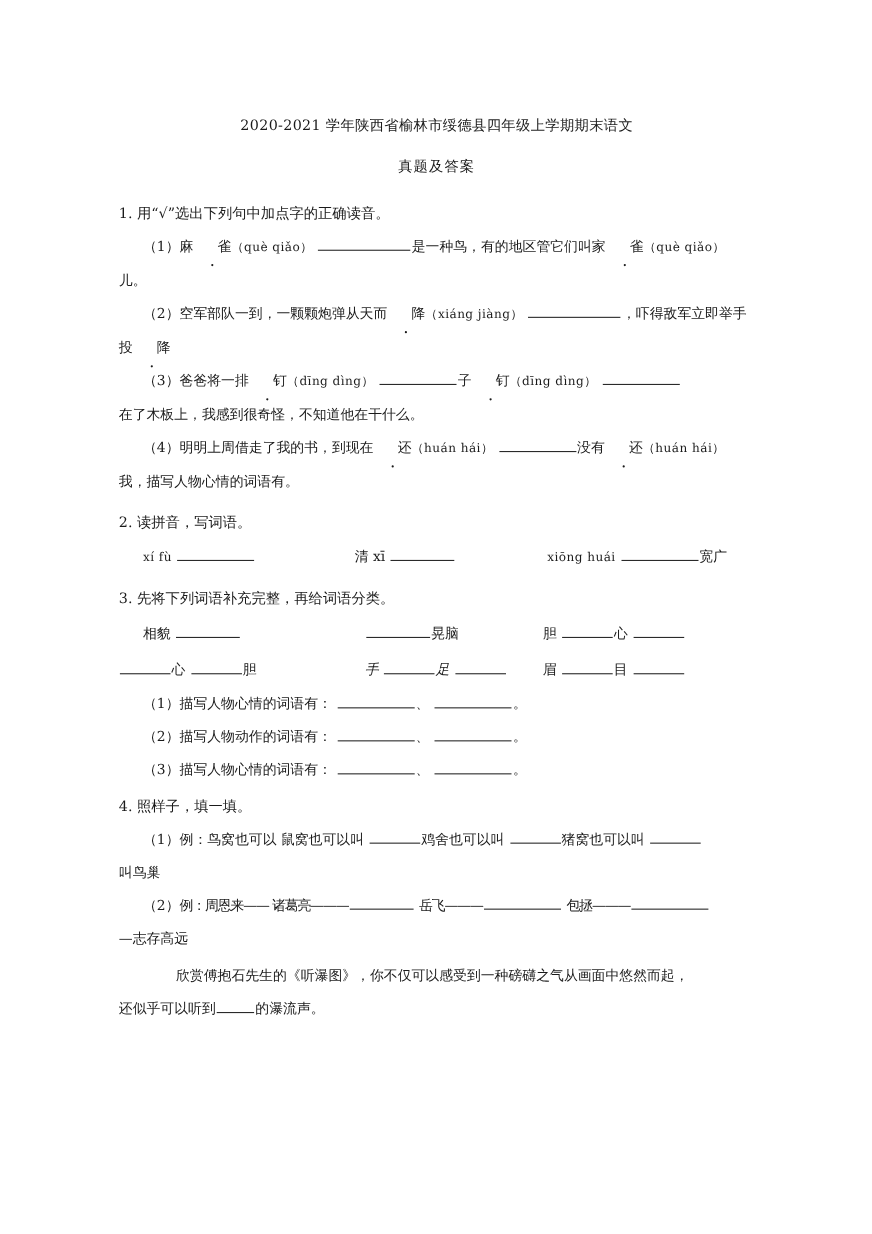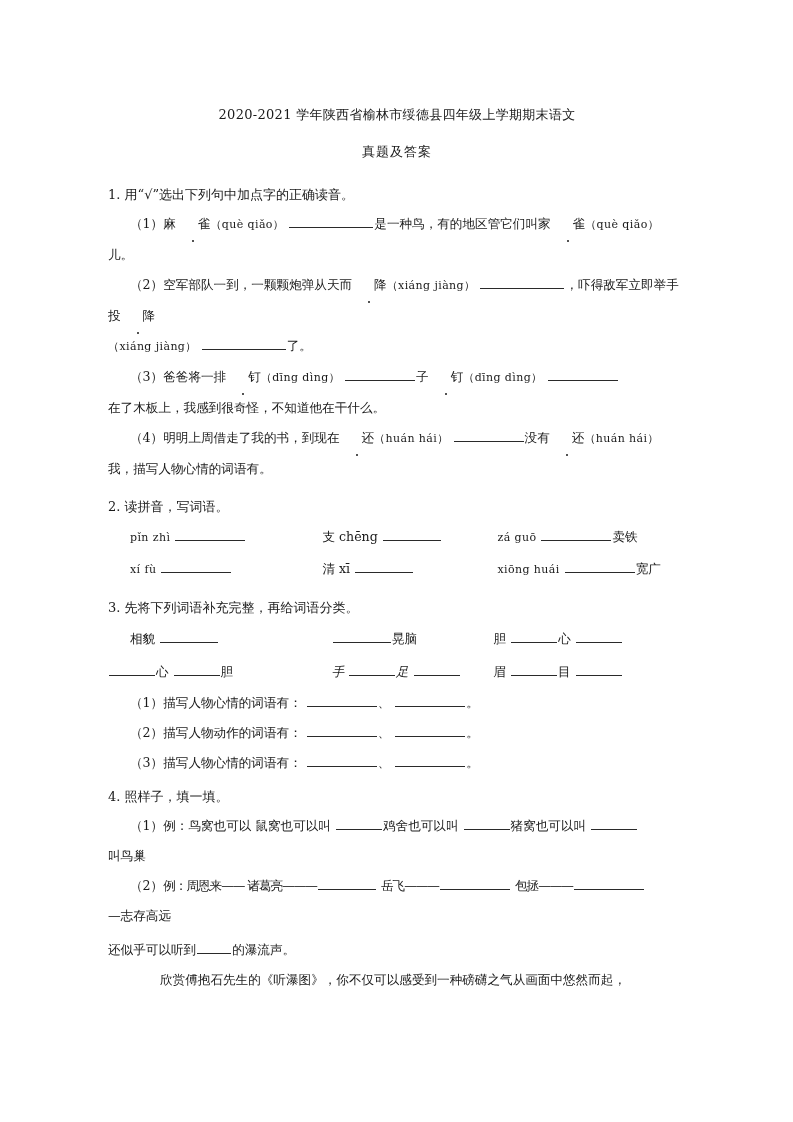--- a/index.html
+++ b/index.html
@@ -154,24 +154,20 @@
         <span class="blank b-xl"></span><span>是一种鸟，有的地区管它们叫家</span><span class="dotchar">雀</span><span class="pinyin">（què qiǎo）</span>
       </div>
       <div class="sub cont">
         <span>儿。</span>
       </div>
 
       <div class="sub">
         <span>（2）</span><span>空军部队一到，一颗颗炮弹从天而</span><span class="dotchar">降</span><span class="pinyin">（xiáng jiàng）</span>
         <span class="blank b-xl"></span><span>，吓得敌军立即举手投</span><span class="dotchar">降</span>
       </div>
-      <div class="sub cont">
-        <span class="pinyin">（xiáng jiàng）</span>
-        <span class="blank b-xl"></span><span>了。</span>
-      </div>
 
       <div class="sub">
         <span>（3）</span><span>爸爸将一排</span><span class="dotchar">钉</span><span class="pinyin">（dīng dìng）</span>
         <span class="blank b-lg"></span><span>子</span><span class="dotchar">钉</span><span class="pinyin">（dīng dìng）</span>
         <span class="blank b-lg"></span>
       </div>
       <div class="sub cont">
         <span>在了木板上，我感到很奇怪，不知道他在干什么。</span>
       </div>
 
@@ -185,34 +181,20 @@
     </div>
 
     <div class="spacer-4"></div>
 
     <div class="q">
       <div class="q-head">
         <span class="q-num">2.</span>
         <span>读拼音，写词语。</span>
       </div>
 
-      <div class="grid-row">
-        <div class="gcell c1">
-          <span class="pinyin">pǐn zhì</span>
-          <span class="blank b-lg"></span>
-        </div>
-        <div class="gcell c2">
-          <span>支 chēng</span>
-          <span class="blank b-md"></span>
-        </div>
-        <div class="gcell c3">
-          <span class="pinyin">zá guō</span>
-          <span class="blank b-lg"></span><span>卖铁</span>
-        </div>
-      </div>
 
       <div class="grid-row">
         <div class="gcell c1">
           <span class="pinyin">xí fù</span>
           <span class="blank b-lg"></span>
         </div>
         <div class="gcell c2">
           <span>清 xī</span>
           <span class="blank b-md"></span>
         </div>
@@ -304,22 +286,22 @@
         <span class="dash">包拯———</span><span class="blank b-lg"></span>
       </div>
       <div class="sub cont">
         <span>—志存高远</span>
       </div>
     </div>
 
     <div class="spacer-2"></div>
 
     <div class="q">
-      <div class="sub cont">
-        <span>还似乎可以听到</span><span class="blank b-xs"></span><span>的瀑流声。</span>
-      </div>
       <div class="sub para-indent">
         <span>欣赏傅抱石先生的《听瀑图》，你不仅可以感受到一种磅礴之气从画面中悠然而起，</span>
       </div>
+      <div class="sub cont">
+        <span>还似乎可以听到</span><span class="blank b-xs"></span><span>的瀑流声。</span>
+      </div>
     </div>
 
   </div>
 </div>
 
 </body></html>

